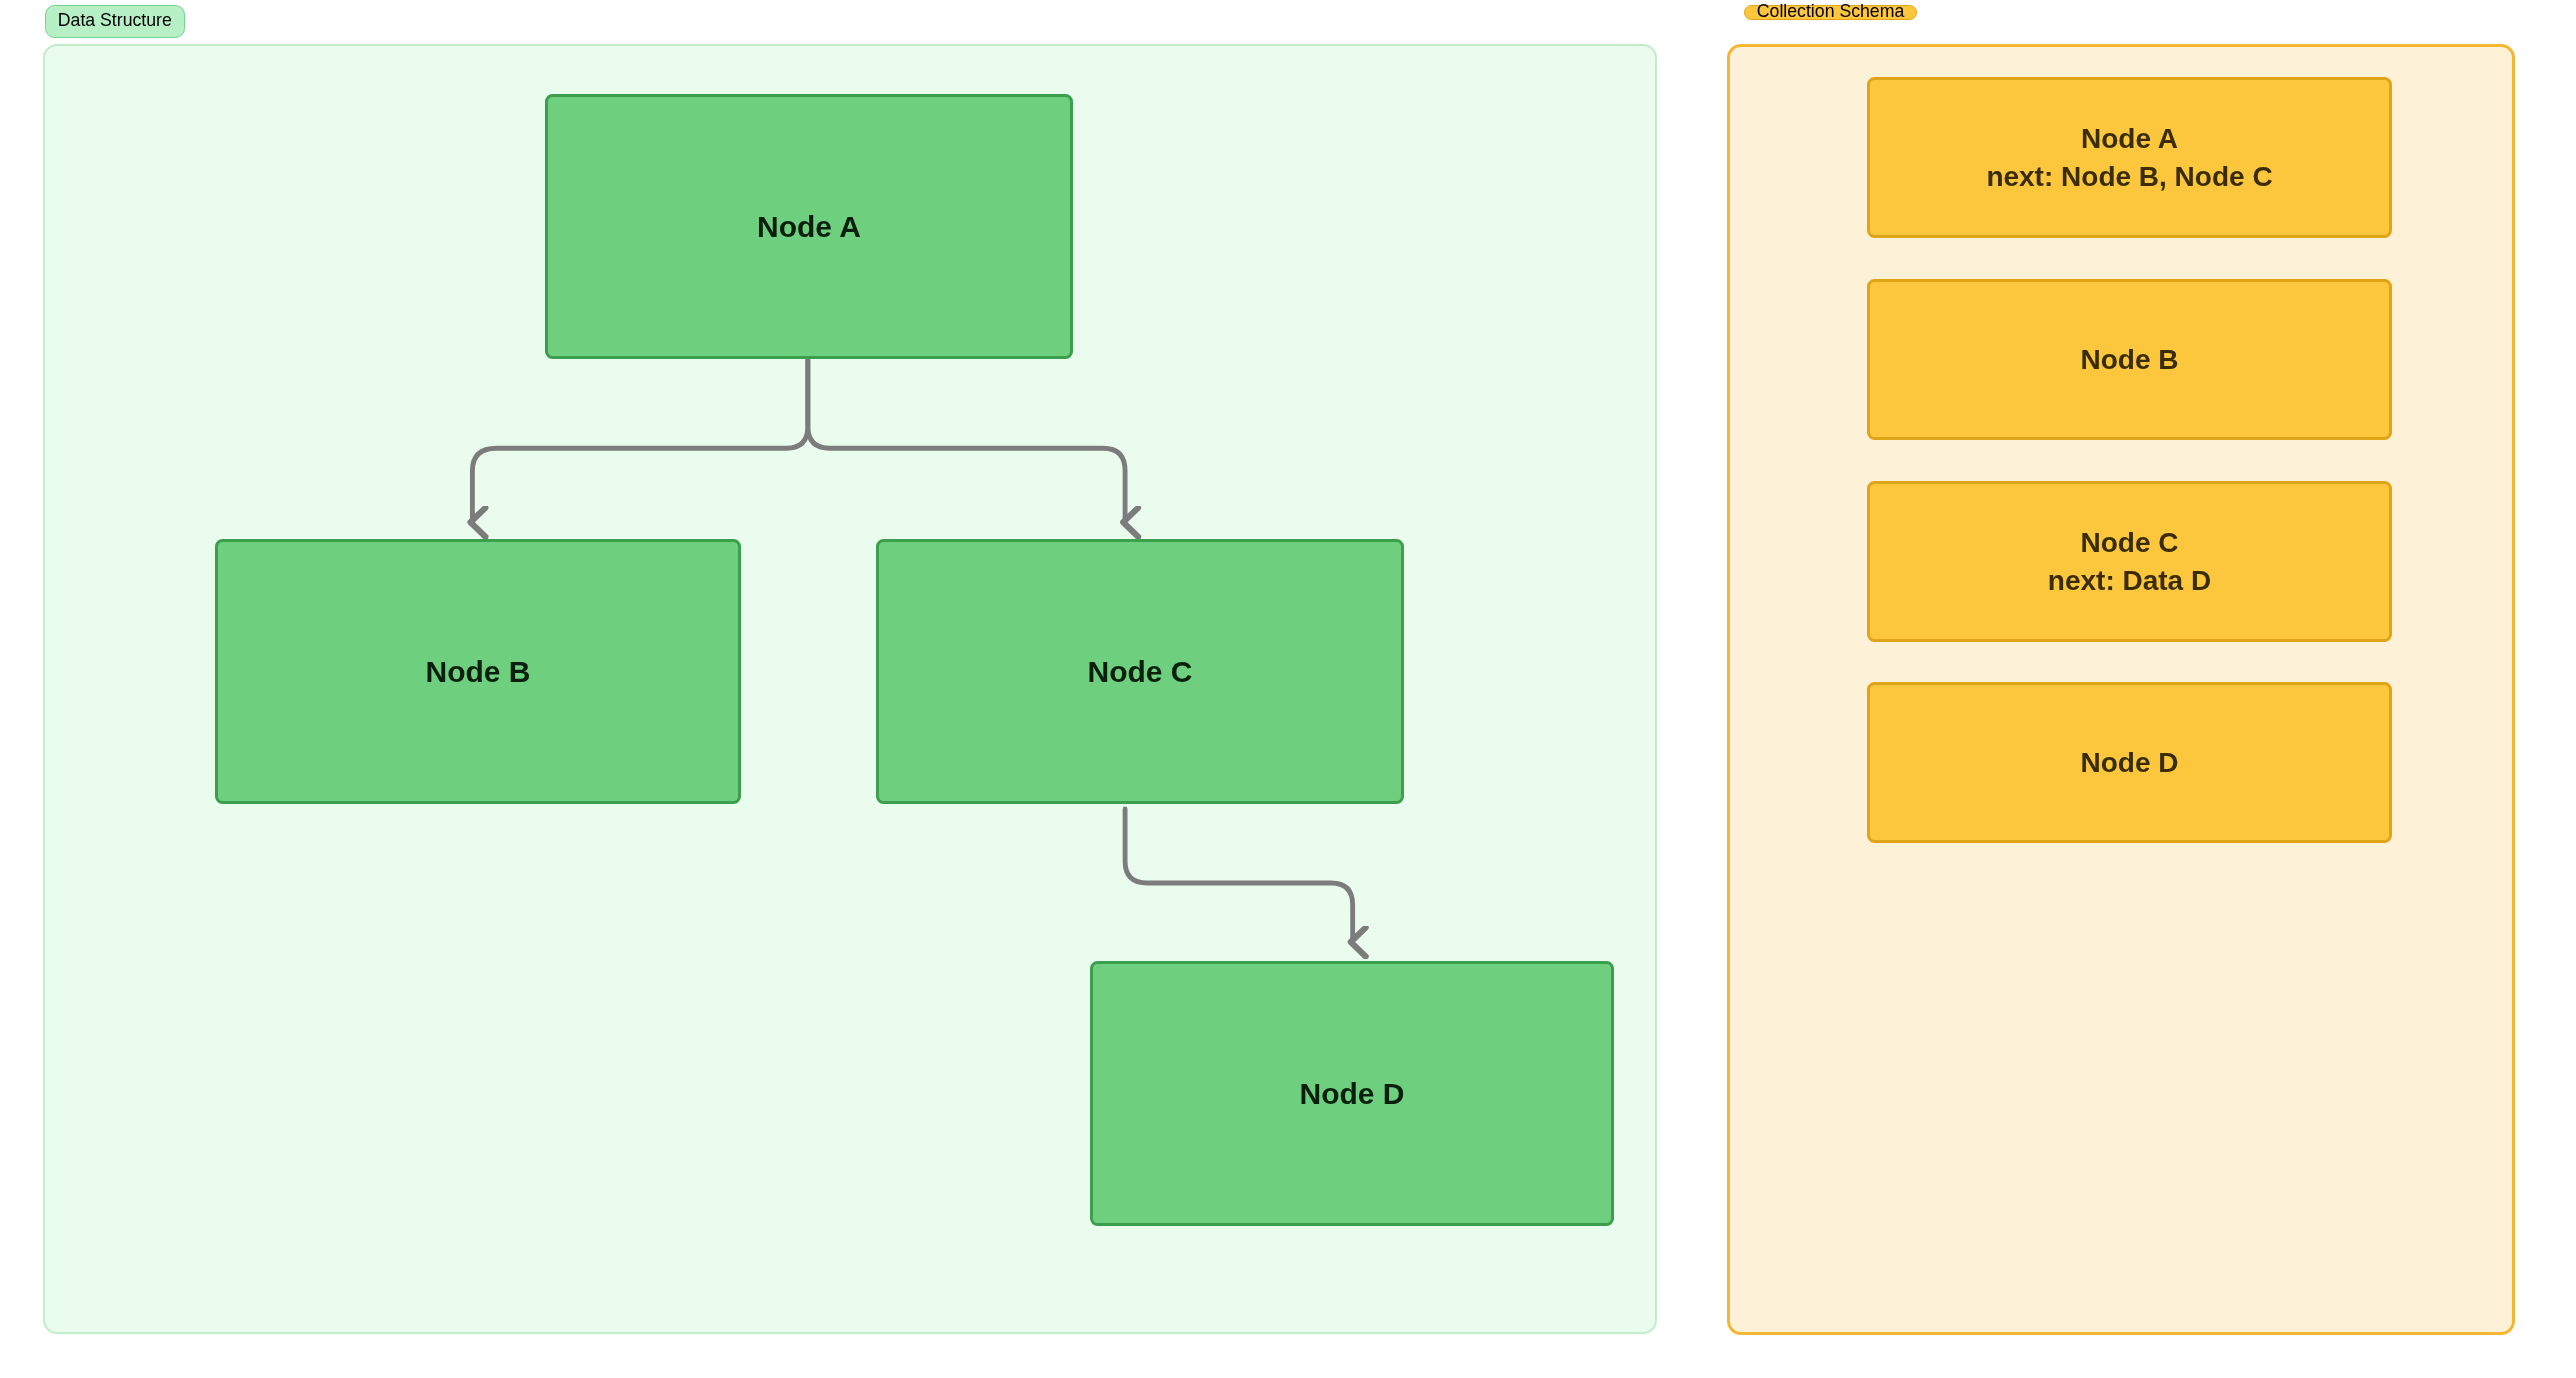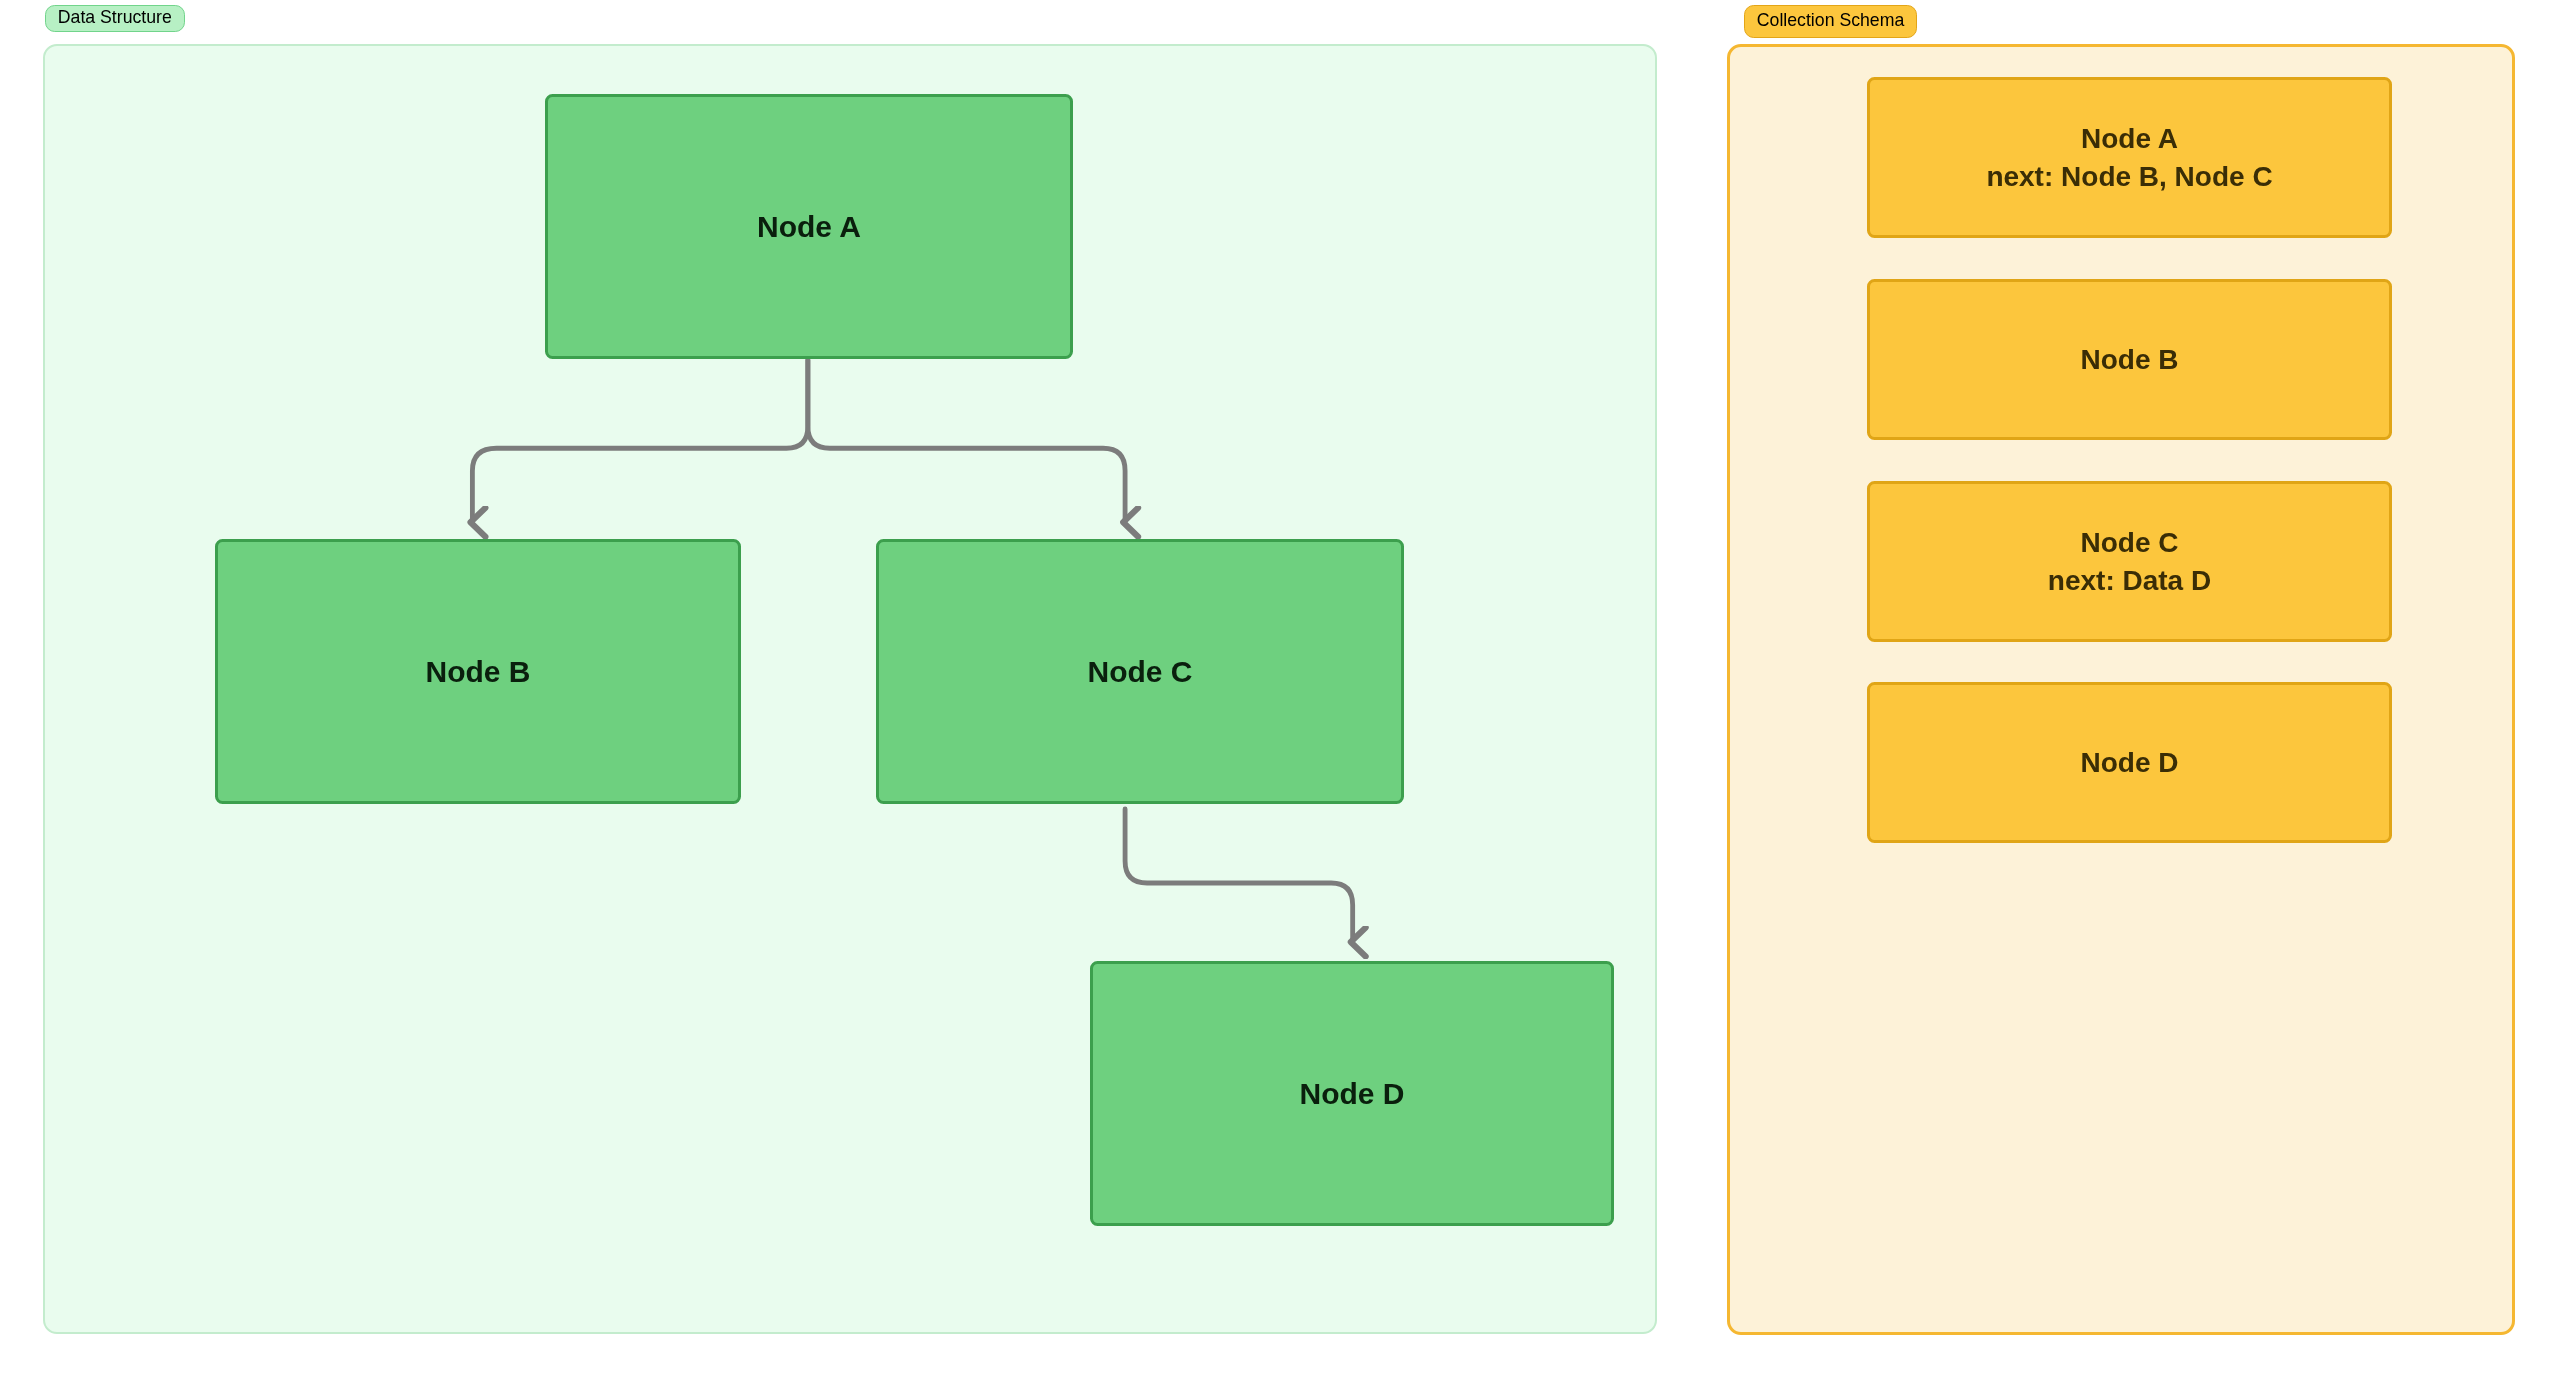--- a/index.html
+++ b/index.html
@@ -50,28 +50,28 @@
     font-size: 17.7px;
     line-height: 1;
     color: #000000;
     white-space: nowrap;
     padding: 0 11.8px;
     z-index: 6;
   }
   #data-structure-badge {
     left: 45px;
     top: 4.8px;
-    height: 27px;
+    height: 33px;
     background: #b7f0c4;
     border: 1.6px solid #71d48b;
   }
   #collection-schema-badge {
     left: 1744px;
     top: 4.8px;
-    height: 33px;
+    height: 15px;
     background: #fcc githu;
     background: #fcc63d;
     border: 1.6px solid #e3a517;
   }
 
   
   .flow-node {
     position: absolute;
     box-sizing: border-box;
     background: #6ed07f;

